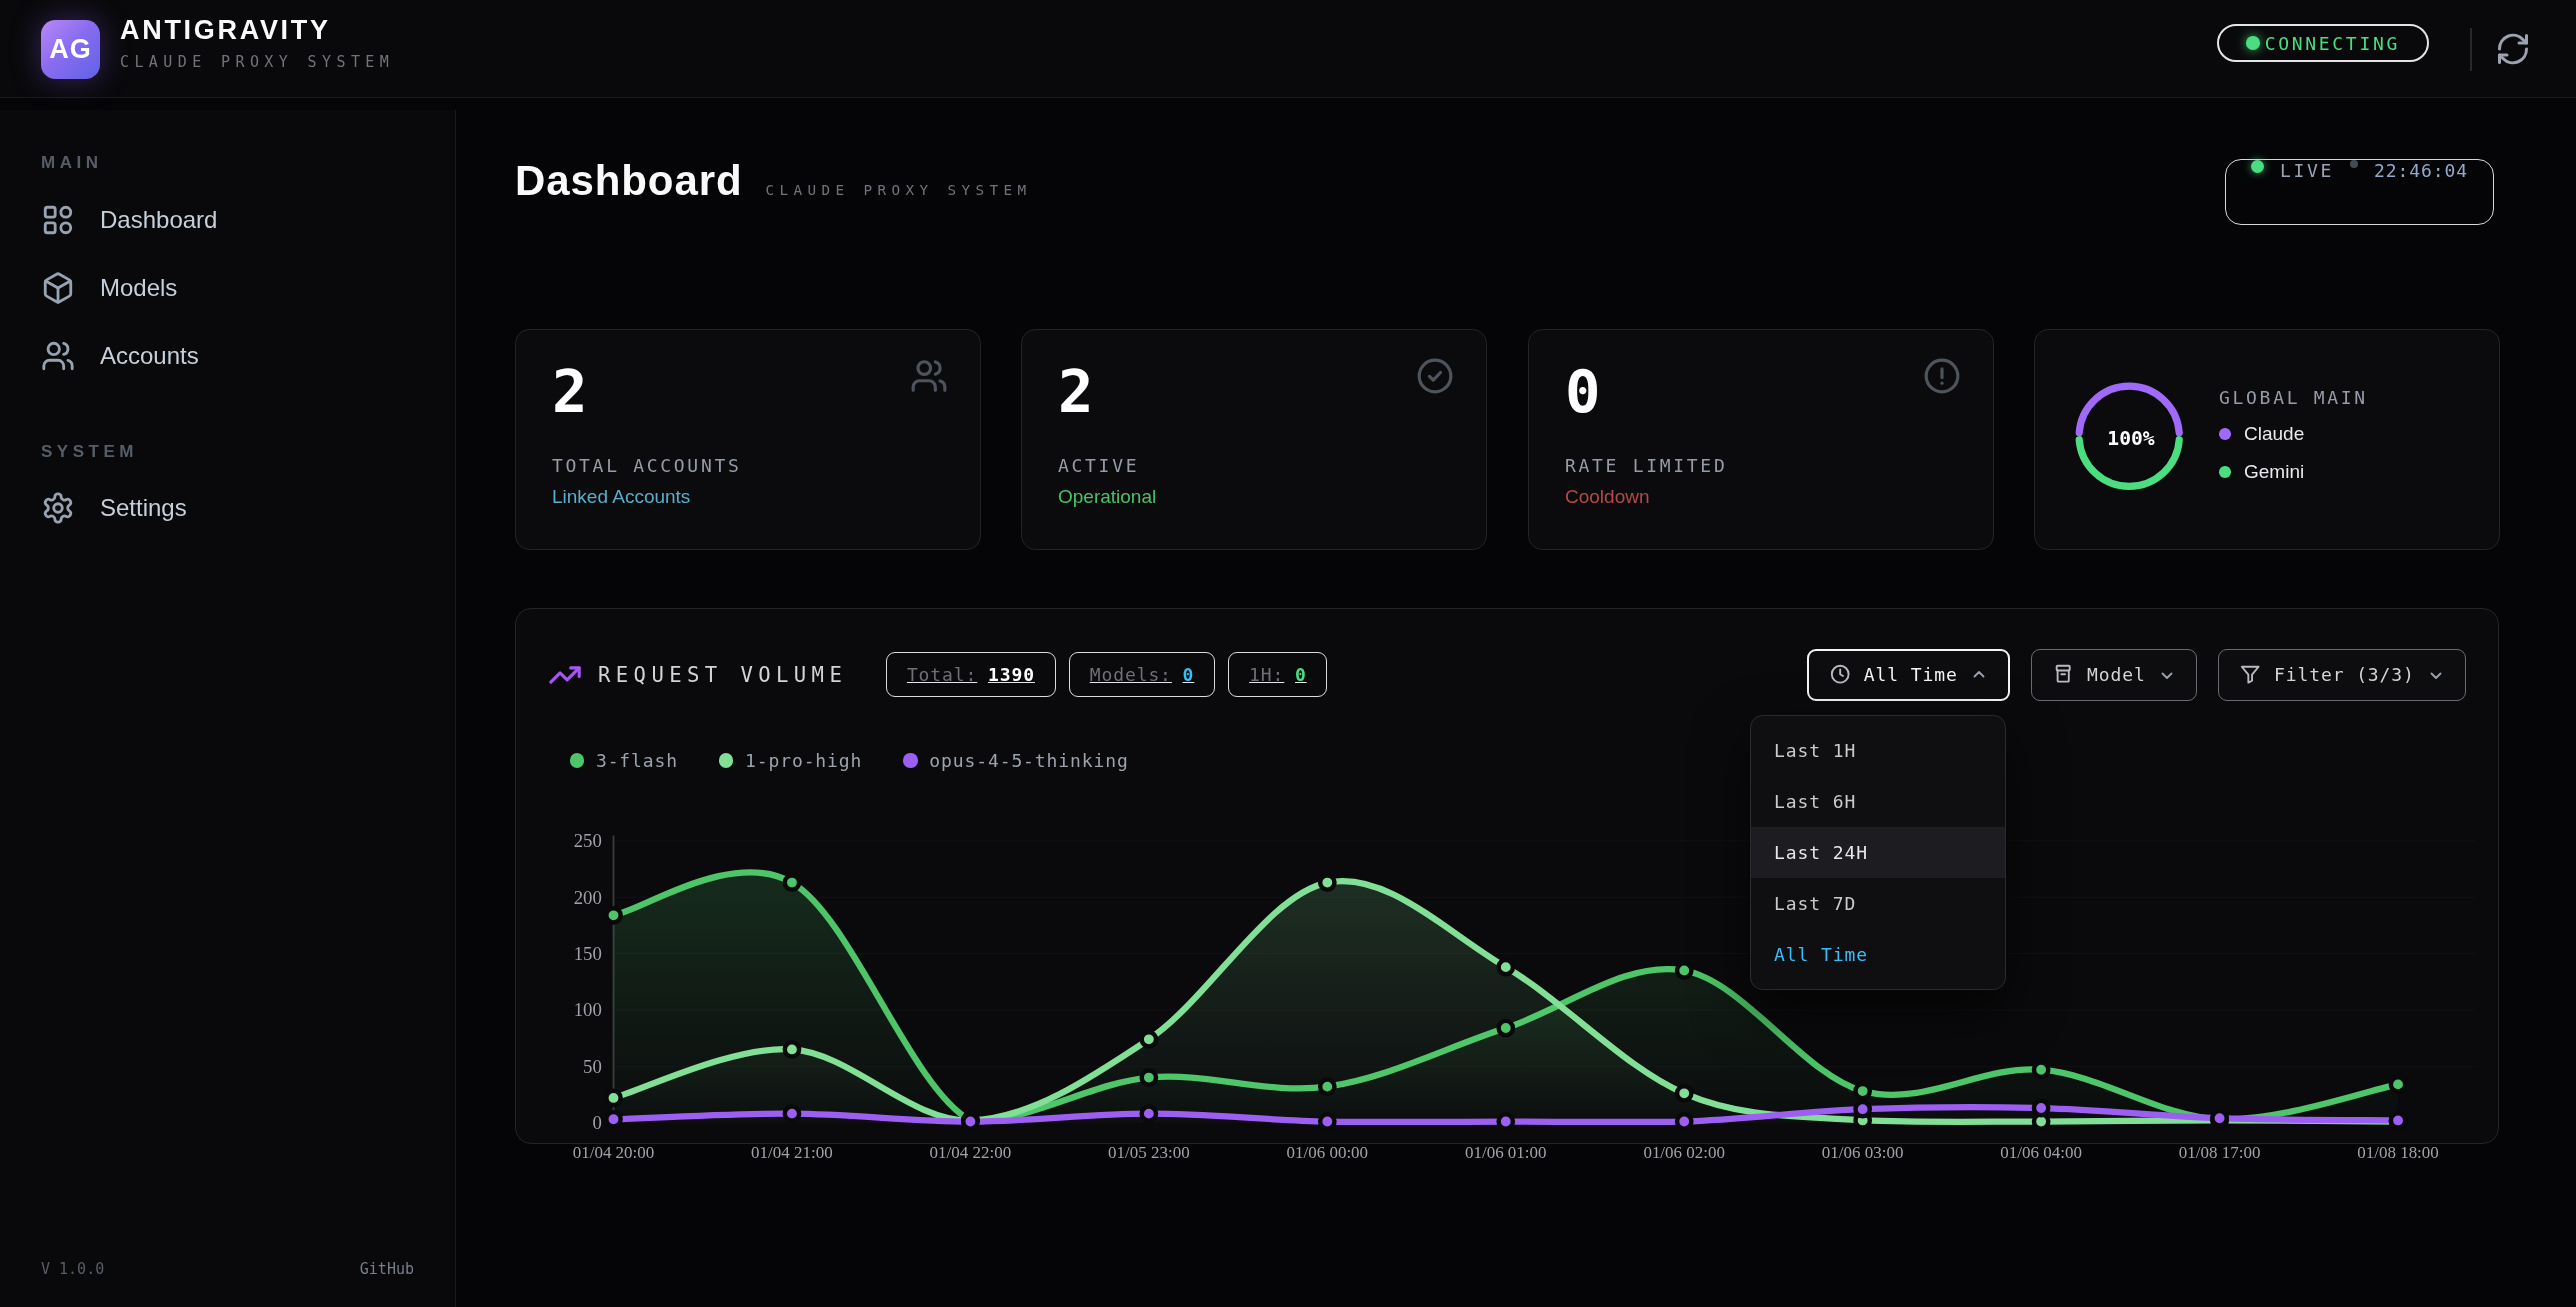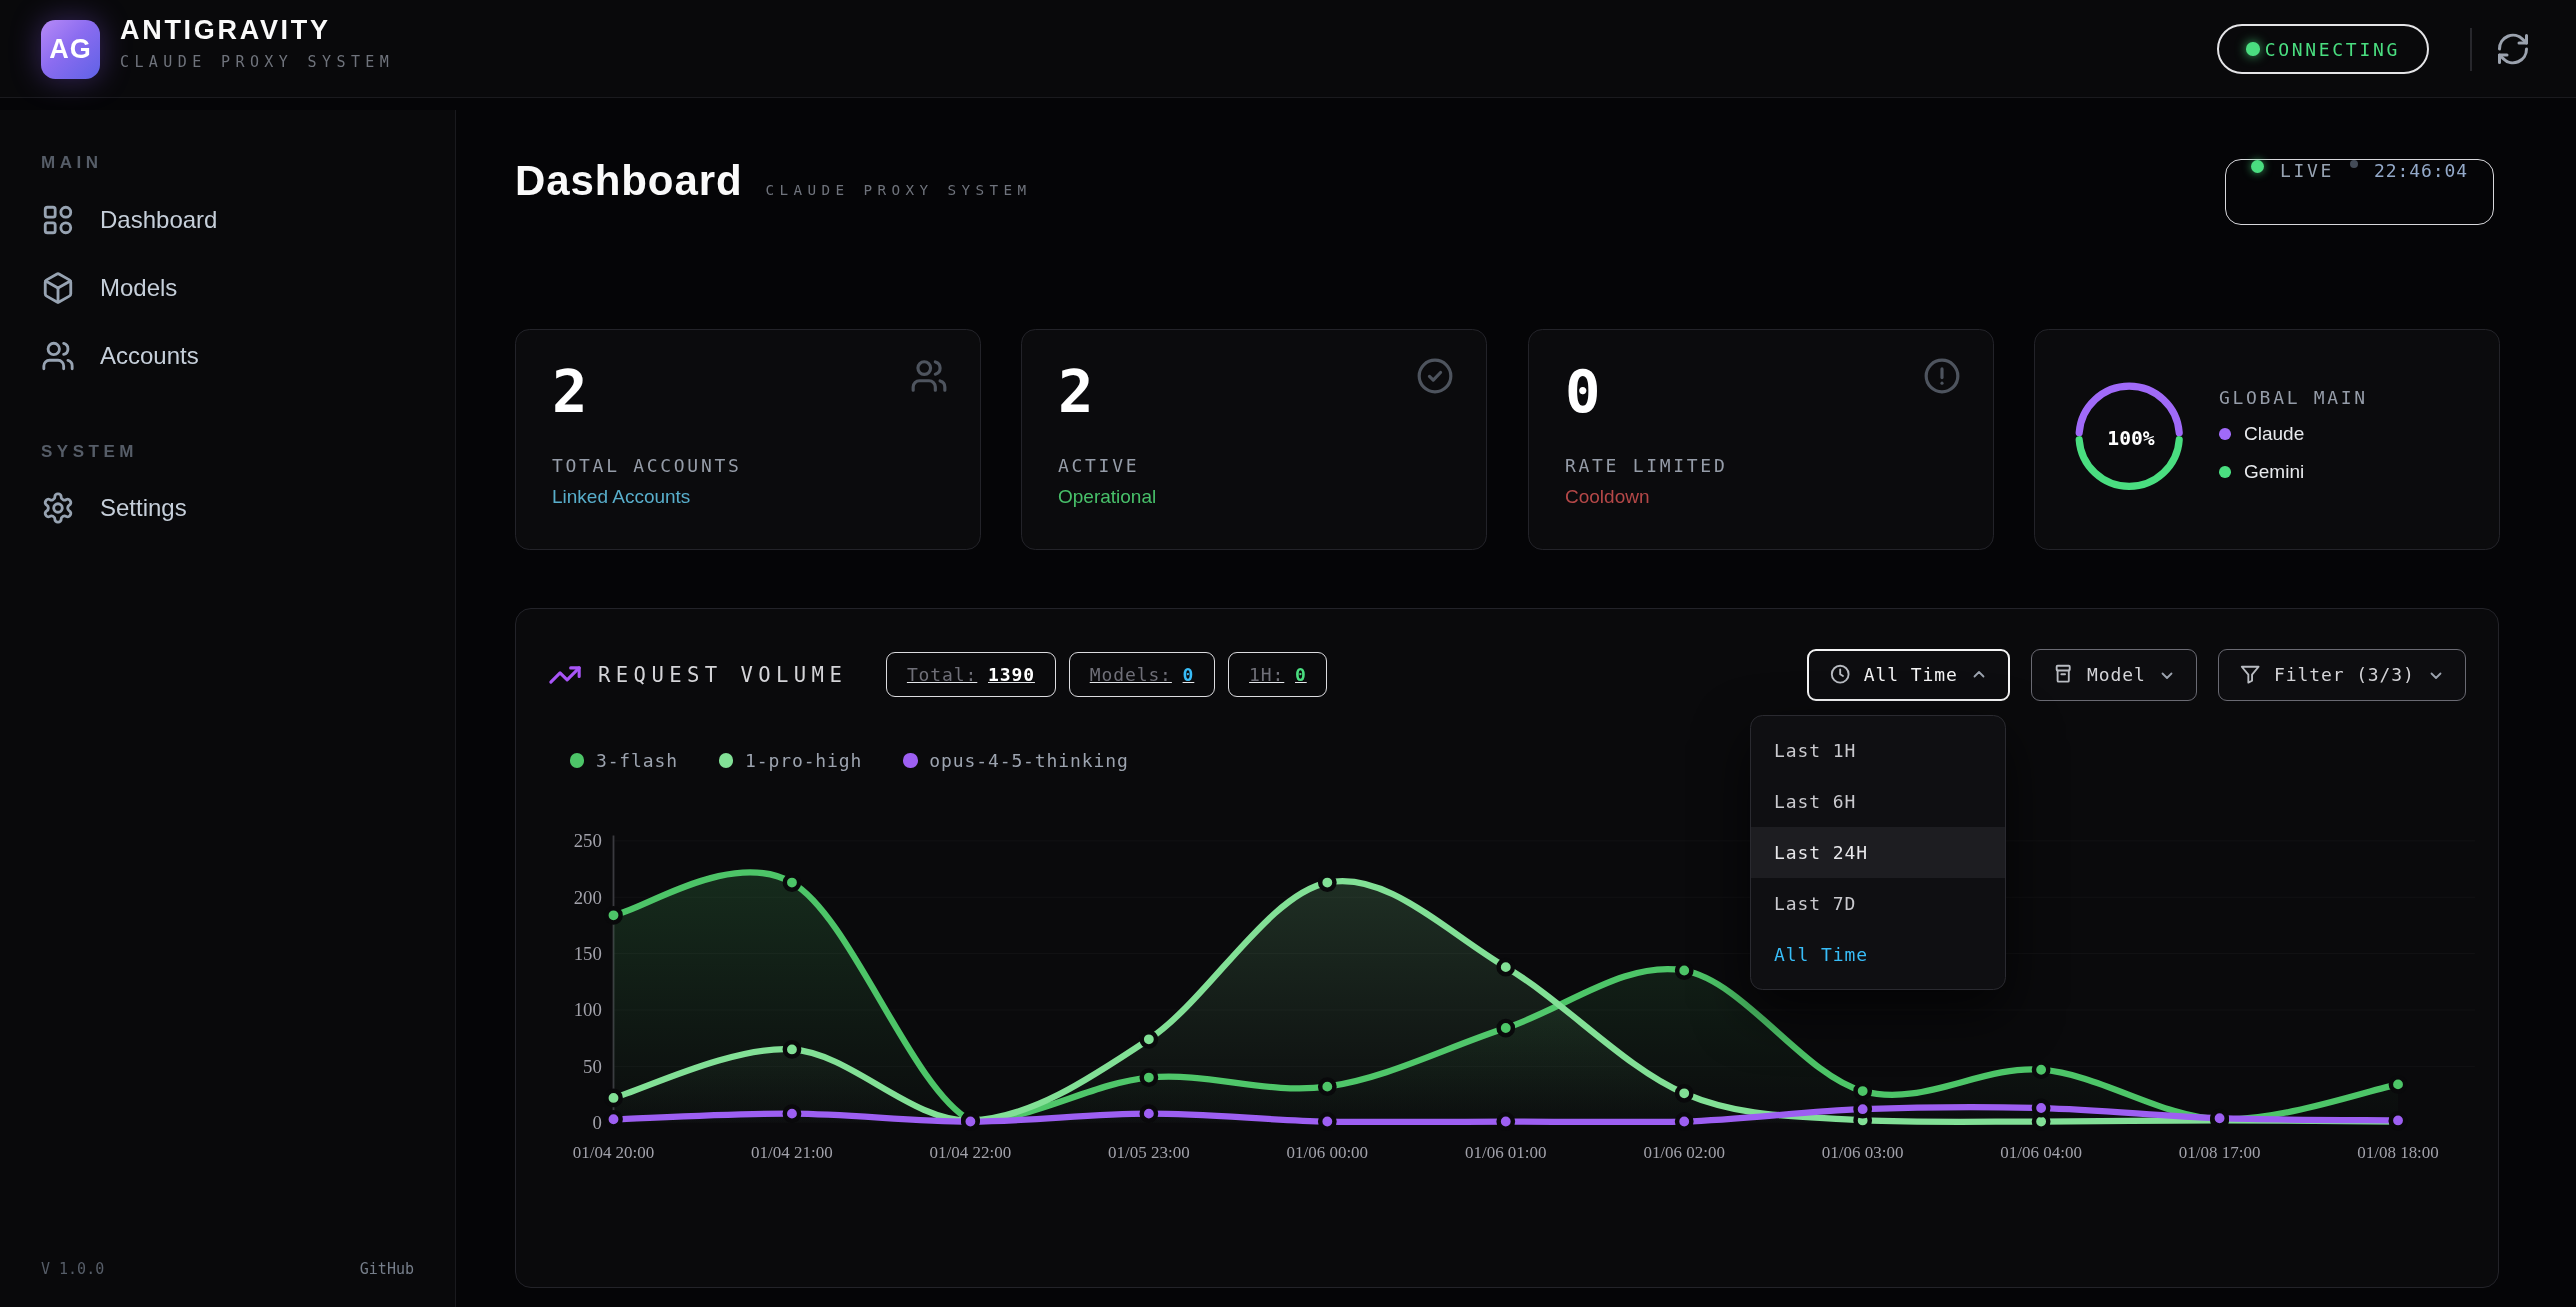--- a/index.html
+++ b/index.html
@@ -16,21 +16,21 @@
   .topbar { position:absolute; left:0; top:0; width:2576px; height:98px;
     background:#09090b; border-bottom:1.8px solid #1a1a1e; }
   .logo-box { position:absolute; left:41px; top:19.7px; width:59px; height:59px;
     border-radius:14.3px; background:linear-gradient(135deg,#b78af7 0%,#8b6cf0 45%,#5f62e6 100%);
     box-shadow:0 0 30px rgba(139,92,246,.35);
     display:flex; align-items:center; justify-content:center;
     font-weight:bold; font-size:27px; color:#fff; letter-spacing:0.9px; }
   .app-titles { position:absolute; left:120px; top:15px; }
   .app-title { font-size:27px; font-weight:800; letter-spacing:2.7px; color:#fafafa; }
   .app-subtitle { margin-top:7.2px; font-size:15px; letter-spacing:5.4px; color:#6f737c; }
-  .conn-pill { position:absolute; right:147px; top:24px; height:50px; border:2.7px solid #e4e4e7;
+  .conn-pill { position:absolute; right:147px; top:24px; height:38px; border:2.7px solid #e4e4e7;
     border-radius:25px; display:flex; align-items:center; gap:5px; padding:4px 27px; }
   .conn-dot { width:13.4px; height:13.4px; border-radius:50%; background:#4ade80;
     box-shadow:0 0 10.7px rgba(74,222,128,.8); }
   .conn-text { font-size:18px; letter-spacing:2.7px; color:#4ade80; }
   .topbar-divider { position:absolute; right:104px; top:28px; width:1.8px; height:43px; background:#27272c; }
   .refresh-btn { position:absolute; right:45px; top:31px; width:36px; height:36px; color:#9ca3af; cursor:pointer; }
 
   
   .sidebar { position:absolute; left:0; top:110px; width:456px; bottom:0;
     background:#09090b; border-right:1.8px solid #1a1a1e; }
@@ -68,21 +68,21 @@
   .quota-donut { position:absolute; left:36px; top:48px; }
   .quota-percent-wrap { position:absolute; left:36px; top:48px; width:120px; height:120px;
     display:flex; align-items:center; justify-content:center; }
   .quota-percent { font-size:19.7px; font-weight:bold; color:#fff; }
   .quota-label { position:absolute; left:184px; top:57px; font-size:18px; letter-spacing:2.7px; color:#959ca8; }
   .quota-row { position:absolute; left:184px; display:flex; align-items:center; gap:13.4px; }
   .quota-row .q-dot { width:11.6px; height:11.6px; border-radius:50%; }
   .quota-row .q-name { font-size:19px; color:#e8eaed; }
 
   
-  .chart-card { position:absolute; left:515px; top:608px; width:1984px; height:680px;
+  .chart-card { position:absolute; left:515px; top:608px; width:1984px; height:536px;
     background:#0a0a0c; border:1.8px solid #232329; border-radius:16px; }
   .chart-header { position:absolute; left:32px; right:32px; top:38px; height:55px;
     display:flex; align-items:center; }
   .trend-icon { width:34px; height:34px; color:#a855f7; }
   .chart-title { margin-left:16px; font-size:20.6px; letter-spacing:5.4px; color:#d4d4d8; }
   .badge-row { margin-left:39px; display:flex; gap:13.4px; }
   .stat-chip { border:1.8px solid #dcdce0; border-radius:9px; padding:10.7px 19.7px;
     display:flex; gap:10.7px; font-size:18px; letter-spacing:0.9px;text-decoration:underline; }
   .chip-label { color:#6f6f78; }
   .chip-value { font-weight:bold; color:#fff; }

